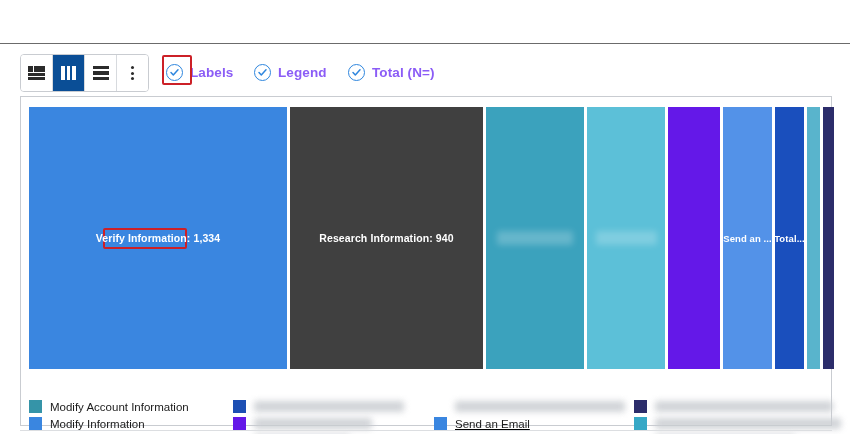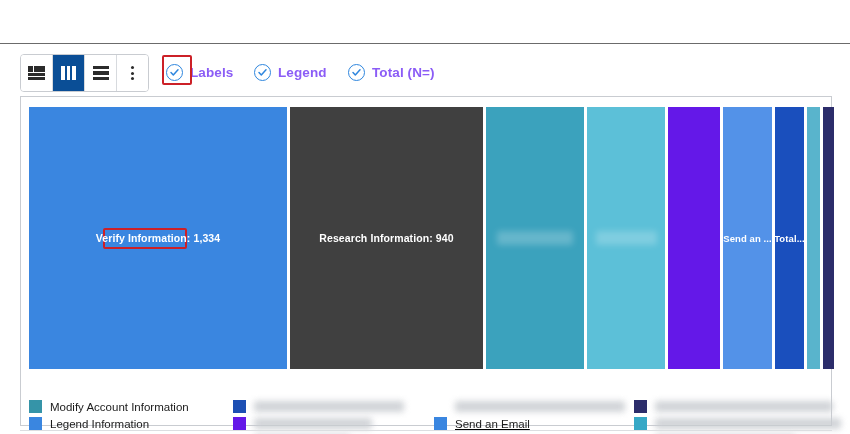--- a/index.html
+++ b/index.html
@@ -214,21 +214,21 @@
       </div>
 
     <div class="legend" id="legend">
         <div class="lcol" style="left: 0px;">
           <div class="lrow">
             <span class="sw" style="background: rgb(53, 148, 168);"></span>
             <span class="ltext">Modify Account Information</span>
           </div>
           <div class="lrow">
             <span class="sw" style="background: rgb(58, 134, 224);"></span>
-            <span class="ltext">Legend Information</span>
+            <span class="ltext">Modify Information</span>
           </div>
         </div>
         <div class="lcol" style="left: 204px;">
           <div class="lrow">
             <span class="sw" style="background: rgb(29, 79, 180);"></span>
             <div class="lblur" style="width: 150px;"></div>
           </div>
           <div class="lrow">
             <span class="sw" style="background: rgb(100, 24, 232);"></span>
             <div class="lblur" style="width: 118px;"></div>

